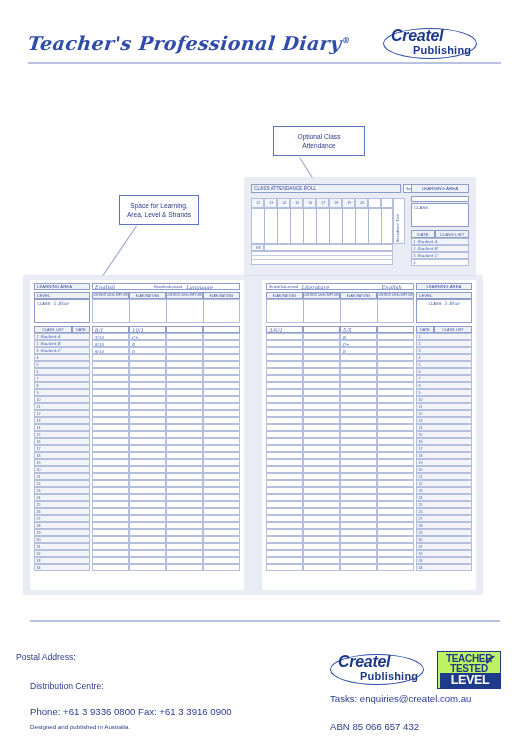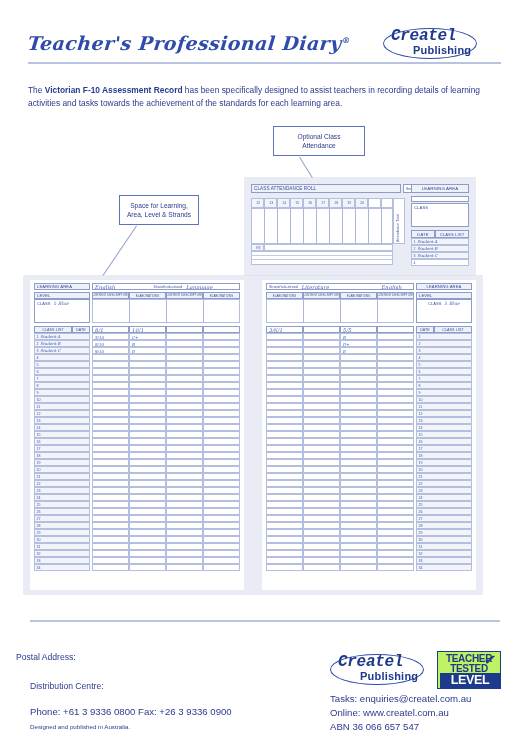--- a/index.html
+++ b/index.html
@@ -20,21 +20,21 @@
   .hdr-logo-script .reg{font-size:8px;vertical-align:super;}
   .hdr-rule{position:absolute;left:28px;top:62px;width:473px;height:1.5px;background:#b9c2de;}
 
   .createl-top{position:absolute;left:383px;top:26px;width:98px;height:34px;}
   .createl-ellipse{
     position:absolute;left:0;top:2px;width:92px;height:29px;
     border:1.4px solid #2f4bab;border-radius:50%;
   }
   .createl-word{
     position:absolute;left:8px;top:1px;
-    font-family:Liberation Mono, monospace;font-style:italic;font-weight:bold;
+    font-family:Liberation Sans, sans-serif;font-style:italic;font-weight:bold;
     font-size:16px;color:#1e3a8a;letter-spacing:-.3px;
   }
   .createl-sub{
     position:absolute;left:30px;top:18px;
     font-family:"Liberation Sans",sans-serif;font-size:11px;font-weight:bold;
     color:#1e3a8a;letter-spacing:.2px;
   }
 
   .intro{
     position:absolute;left:28px;top:84px;width:455px;
@@ -113,23 +113,20 @@
   </div>
 
   <div class="createl-top">
     <div class="createl-ellipse"></div>
     <div class="createl-word">Createl</div>
     <div class="createl-sub">Publishing</div>
   </div>
 
   <div class="hdr-rule"></div>
 
-  <div class="intro">
-    <span>The </span><b>Victorian F-10 Assessment Record</b><span> has been specifically designed to assist teachers in recording details of learning activities and tasks towards the achievement of the standards for each learning area.</span>
-  </div>
 
   <div class="callout" style="left:273px;top:126px;width:92px;height:30px;">
     <span style="white-space:pre-line">Optional Class
 Attendance</span>
   </div>
   <div class="lead" style="left:300px;top:157px;width:66px;transform:rotate(58deg);"></div>
 
   <div class="callout" style="left:119px;top:195px;width:80px;height:30px;">
     <span style="white-space:pre-line">Space for Learning,
 Area, Level &amp; Strands</span>
@@ -841,33 +838,32 @@
           <div class="cellbox" style="left: 78px; top: 284px; width: 37px; height: 7px;"></div>
           <div class="cellbox" style="left: 115px; top: 284px; width: 37px; height: 7px;"></div>
         </div>
     </div>
   </div>
 
   <div class="foot-rule"></div>
 
   <div class="foot-txt f-lab" style="left:16px;top:651px;">Postal Address:</div>
   <div class="foot-txt f-lab" style="left:30px;top:680px;">Distribution Centre:</div>
-  <div class="foot-txt f-big" style="left:30px;top:705px;">Phone: +61 3 9336 0800   Fax: +26 3 9336 0900</div>
+  <div class="foot-txt f-big" style="left:30px;top:705px;">Phone: +61 3 9336 0800   Fax: +61 3 3916 0900</div>
   <div class="foot-txt f-small" style="left:30px;top:722px;">Designed and published in Australia.</div>
 
   <div class="createl-foot">
     <div class="createl-ellipse" style="left:0;top:2px;width:92px;height:29px;"></div>
     <div class="createl-word" style="left:8px;top:1px;">Createl</div>
     <div class="createl-sub" style="left:30px;top:18px;">Publishing</div>
   </div>
 
   <div class="tt-badge">
     <div class="tt-l1">TEACHER</div>
     <div class="tt-l2">TESTED</div>
     <div class="tt-tick">✓</div>
     <div class="tt-l3">LEVEL</div>
   </div>
 
   <div class="foot-txt f-big" style="left:330px;top:692px;">Tasks: enquiries@createl.com.au</div>
-  <div class="foot-txt f-big" style="left:330px;top:706px;">Online: www.createl.com.au</div>
-  <div class="foot-txt f-big" style="left:330px;top:720px;">ABN 36 066 657 547</div>
+  <div class="foot-txt f-big" style="left:330px;top:720px;">ABN 85 066 657 432</div>
 
 </div>
 
 </body></html>

